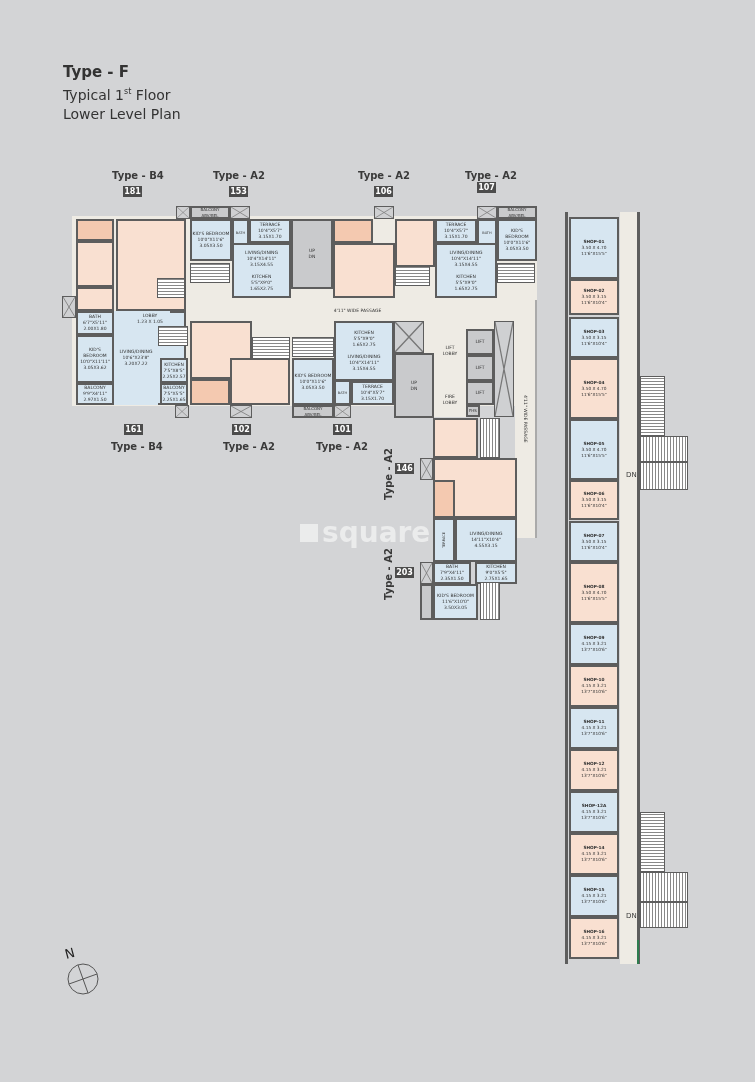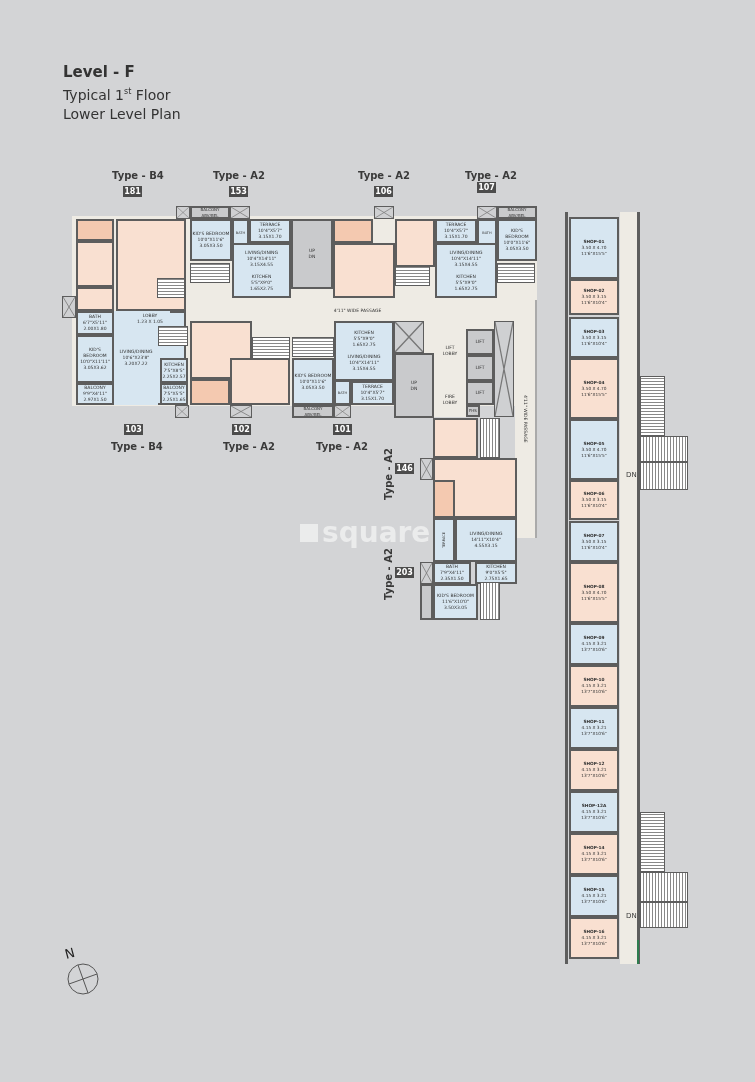--- a/index.html
+++ b/index.html
@@ -25,35 +25,35 @@
   .shop { position: absolute; left: 569px; width: 50px; border: 2px solid #5d5d5d; font-size: 4.3px; line-height: 6px; text-align: center; display: flex; flex-direction: column; justify-content: center; }
   .shop .sname { font-weight: bold; }
   .wm { position: absolute; left: 300px; top: 518px; font-size: 28px; font-weight: bold; color: rgba(255,255,255,0.55); line-height: 30px; }
   .compass { position: absolute; left: 66px; top: 962px; width: 34px; height: 34px; }
   .compass-n { position: absolute; left: 65px; top: 946px; font-size: 13px; transform: rotate(-15deg); color: #222; }
 </style>
 </head>
 <body>
 
 <div class="title-block">
-  <div class="t1">Level - F</div>
+  <div class="t1">Type - F</div>
   <div class="t2"><span>Typical 1</span><sup>st</sup><span> Floor</span></div>
   <div class="t3">Lower Level Plan</div>
 </div>
 
 <div class="type-label" style="left:112px;top:170px">Type - B4</div>
 <div class="unit-no" style="left:123px;top:186px">181</div>
 <div class="type-label" style="left:213px;top:170px">Type - A2</div>
 <div class="unit-no" style="left:229px;top:186px">153</div>
 <div class="type-label" style="left:358px;top:170px">Type - A2</div>
 <div class="unit-no" style="left:374px;top:186px">106</div>
 <div class="type-label" style="left:465px;top:170px">Type - A2</div>
 <div class="unit-no" style="left:477px;top:182px">107</div>
 
-<div class="unit-no" style="left:124px;top:424px">103</div>
+<div class="unit-no" style="left:124px;top:424px">161</div>
 <div class="type-label" style="left:111px;top:441px">Type - B4</div>
 <div class="unit-no" style="left:232px;top:424px">102</div>
 <div class="type-label" style="left:223px;top:441px">Type - A2</div>
 <div class="unit-no" style="left:333px;top:424px">101</div>
 <div class="type-label" style="left:316px;top:441px">Type - A2</div>
 
 <div class="vlabel" style="left:383px;top:500px">Type - A2</div>
 <div class="unit-no" style="left:395px;top:463px">146</div>
 <div class="vlabel" style="left:383px;top:600px">Type - A2</div>
 <div class="unit-no" style="left:395px;top:567px">203</div>

